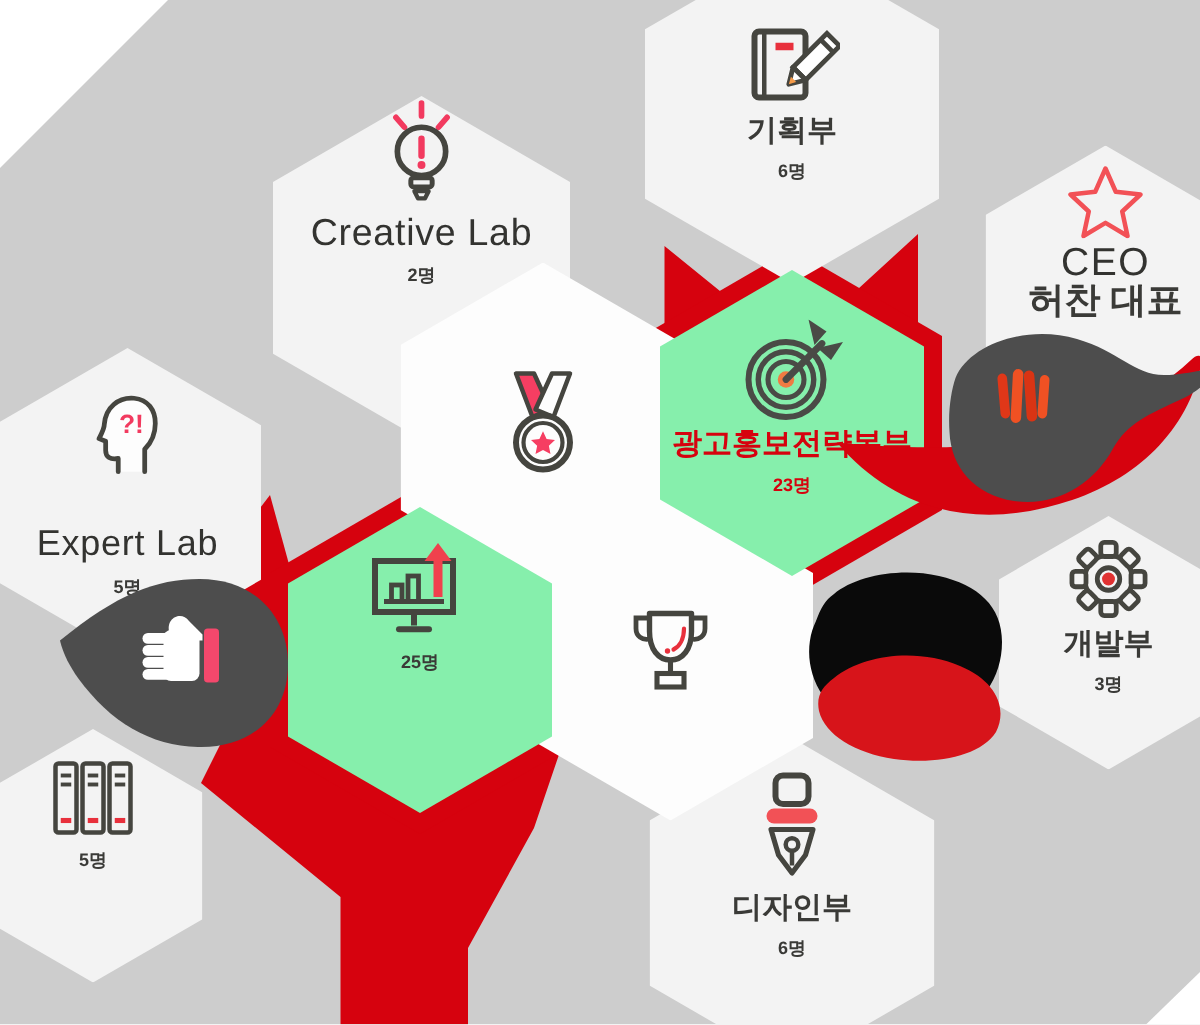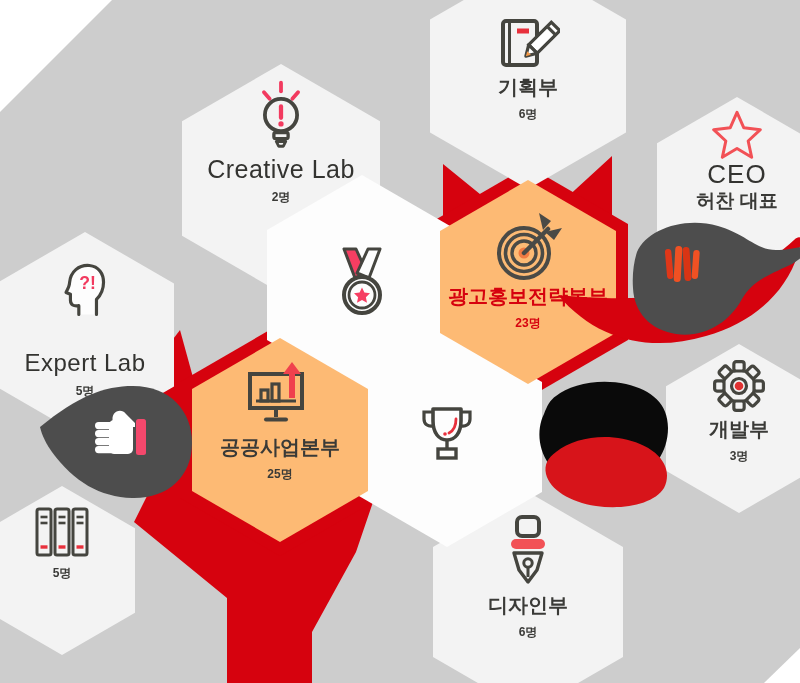--- a/index.html
+++ b/index.html
@@ -5,21 +5,21 @@
   html,body{margin:0;padding:0;background:#fff;}
   .stage{position:relative;width:800px;height:683px;overflow:hidden;background:#fff;
          font-family:"Liberation Sans","DejaVu Sans",sans-serif;}
   .bg{position:absolute;left:0;top:0;width:800px;height:683px;background:#cdcdcd;
       clip-path:polygon(112px 0,800px 0,800px 648px,764px 683px,0 683px,0 112px);}
   .layer{position:absolute;left:0;top:0;pointer-events:none;}
   .hex{position:absolute;clip-path:polygon(50% 0,100% 25%,100% 75%,50% 100%,0 75%,0 25%);}
   .light{background:#f3f3f3;}
   .white{background:#fdfdfd;}
   .redhex{background:#d6020e;}
-  .pinkhex{background:#fdba74;}
+  .pinkhex{background:#86efac;}
   .content{position:absolute;left:0;right:0;display:flex;flex-direction:column;align-items:center;text-align:center;}
   .icon{display:block;flex:0 0 auto;}
   .ko-name{font-size:20px;font-weight:700;color:#3a3a37;line-height:27px;white-space:nowrap;}
   .en-name{font-size:25px;font-weight:400;color:#333330;line-height:30px;letter-spacing:.5px;white-space:nowrap;margin-top:30px;}
   .ceo-name{font-size:26px;font-weight:400;color:#333330;line-height:30px;letter-spacing:1px;}
   .count{font-size:12px;font-weight:700;color:#3a3a37;line-height:26px;}
   .red-text{color:#d6020e;}
 </style>
 </head>
 <body>
@@ -49,21 +49,21 @@
           <path d="M38 38 h12 l-6 10 z" fill="#fff" stroke="#45453f" stroke-width="3.2" stroke-linejoin="round"></path>
           <path d="M41.5 43.5 h5 l-2.5 4.5 z" fill="#f59a48"></path>
         </g>
       </svg>
       <div class="ko-name">기획부</div>
       <div class="count">6명</div>
     </div>
   </div>
 
   <div class="hex light" style="left:182px;top:64px;width:198px;height:229px">
-    <div class="content" style="top:14px">
+    <div class="content" style="top:0px">
       <svg class="icon" width="64" height="72" viewBox="0 0 64 76">
         <g fill="none" stroke="#f23a5f" stroke-width="4" stroke-linecap="round">
           <line x1="14" y1="15" x2="20" y2="22"></line>
             <line x1="32" y1="5" x2="32" y2="14"></line>
             <line x1="50" y1="15" x2="44" y2="22"></line>
         </g>
         <circle cx="32" cy="39" r="17" fill="none" stroke="#45453f" stroke-width="4"></circle>
         <line x1="32" y1="30" x2="32" y2="42" stroke="#f23a5f" stroke-width="4.5" stroke-linecap="round"></line>
         <circle cx="32" cy="48.5" r="2.8" fill="#f23a5f"></circle>
         <rect x="24.5" y="57.5" width="15" height="6.5" rx="2" fill="none" stroke="#45453f" stroke-width="3.5"></rect>
@@ -73,21 +73,21 @@
       <div class="count">2명</div>
     </div>
   </div>
 
   <div class="hex light" style="left:657px;top:97px;width:160px;height:185px">
     <div class="content" style="top:12px">
       <svg class="icon" width="56" height="50" viewBox="0 0 64 60">
         <path d="M32 4 L40.2 22.6 L60 24.8 L45.4 38.4 L49.6 58 L32 47.5 L14.4 58 L18.6 38.4 L4 24.8 L23.8 22.6 Z" fill="none" stroke="#f25156" stroke-width="3.6" stroke-linejoin="round"></path>
       </svg>
       <div class="ceo-name">CEO</div>
-      <div class="count" style="line-height:24px;font-size:19px">허찬 대표</div>
+      <div class="count" style="line-height:24px;font-size:24px">허찬 대표</div>
     </div>
   </div>
 
   <div class="hex light" style="left:-4px;top:232px;width:178px;height:206px">
     <div class="content" style="top:26px">
       <svg class="icon" width="60" height="60" viewBox="0 0 64 68">
         <path d="M25 64 L25 54 C19 55 15.5 53 15.5 48 L15.5 41 L10.5 39 C12.5 35 14.5 31.5 14.5 28 C15.5 15.5 25 7.5 37 8.5 C47.5 9.5 53 17.5 53 27.5 C53 35.5 50 42 45 47 L45 64" fill="#fdfdfd" stroke="#45453f" stroke-width="3.6" stroke-linejoin="round" stroke-linecap="round"></path>
         <text x="35" y="35" text-anchor="middle" font-size="20" font-weight="bold" fill="#f23a5f" font-family="'Liberation Sans',sans-serif">?!</text>
       </svg>
       <div class="en-name" style="font-size:24px">Expert Lab</div>
@@ -204,21 +204,20 @@
       <svg class="icon" width="76" height="66" viewBox="0 0 76 66">
         <rect x="8" y="12" width="52" height="34" fill="none" stroke="#45453f" stroke-width="4"></rect>
         <rect x="19" y="28" width="7" height="11" fill="none" stroke="#45453f" stroke-width="3.2"></rect>
         <rect x="30" y="22" width="7" height="17" fill="none" stroke="#45453f" stroke-width="3.2"></rect>
         <line x1="14" y1="39" x2="54" y2="39" stroke="#45453f" stroke-width="3.2"></line>
         <line x1="34" y1="46" x2="34" y2="55" stroke="#45453f" stroke-width="4"></line>
         <line x1="24" y1="57.5" x2="44" y2="57.5" stroke="#45453f" stroke-width="4" stroke-linecap="round"></line>
         <line x1="50" y1="36" x2="50" y2="9" stroke="#f0414d" stroke-width="6"></line>
         <polygon points="50,0 41,12 59,12" fill="#f0414d"></polygon>
       </svg>
-      <div class="ko-name" style="margin-top:6px">공공사업본부</div>
       <div class="count">25명</div>
     </div>
   </div>
 
   <svg class="layer" width="800" height="683" viewBox="0 0 800 683">
 
     <path d="M 40 427 C 78 396 104 386 133 386 C 170 386 192 411 192 443 C 192 477 167 499 132 498 C 100 497 74 482 52 452 C 47 445 42 436 40 427 Z" fill="#4d4d4d"></path>
     <g transform="translate(95,412)">
       <rect x="0" y="10" width="25" height="7.2" rx="3.6" fill="#fff"></rect>
       <rect x="0" y="18" width="25" height="7.2" rx="3.6" fill="#fff"></rect>

